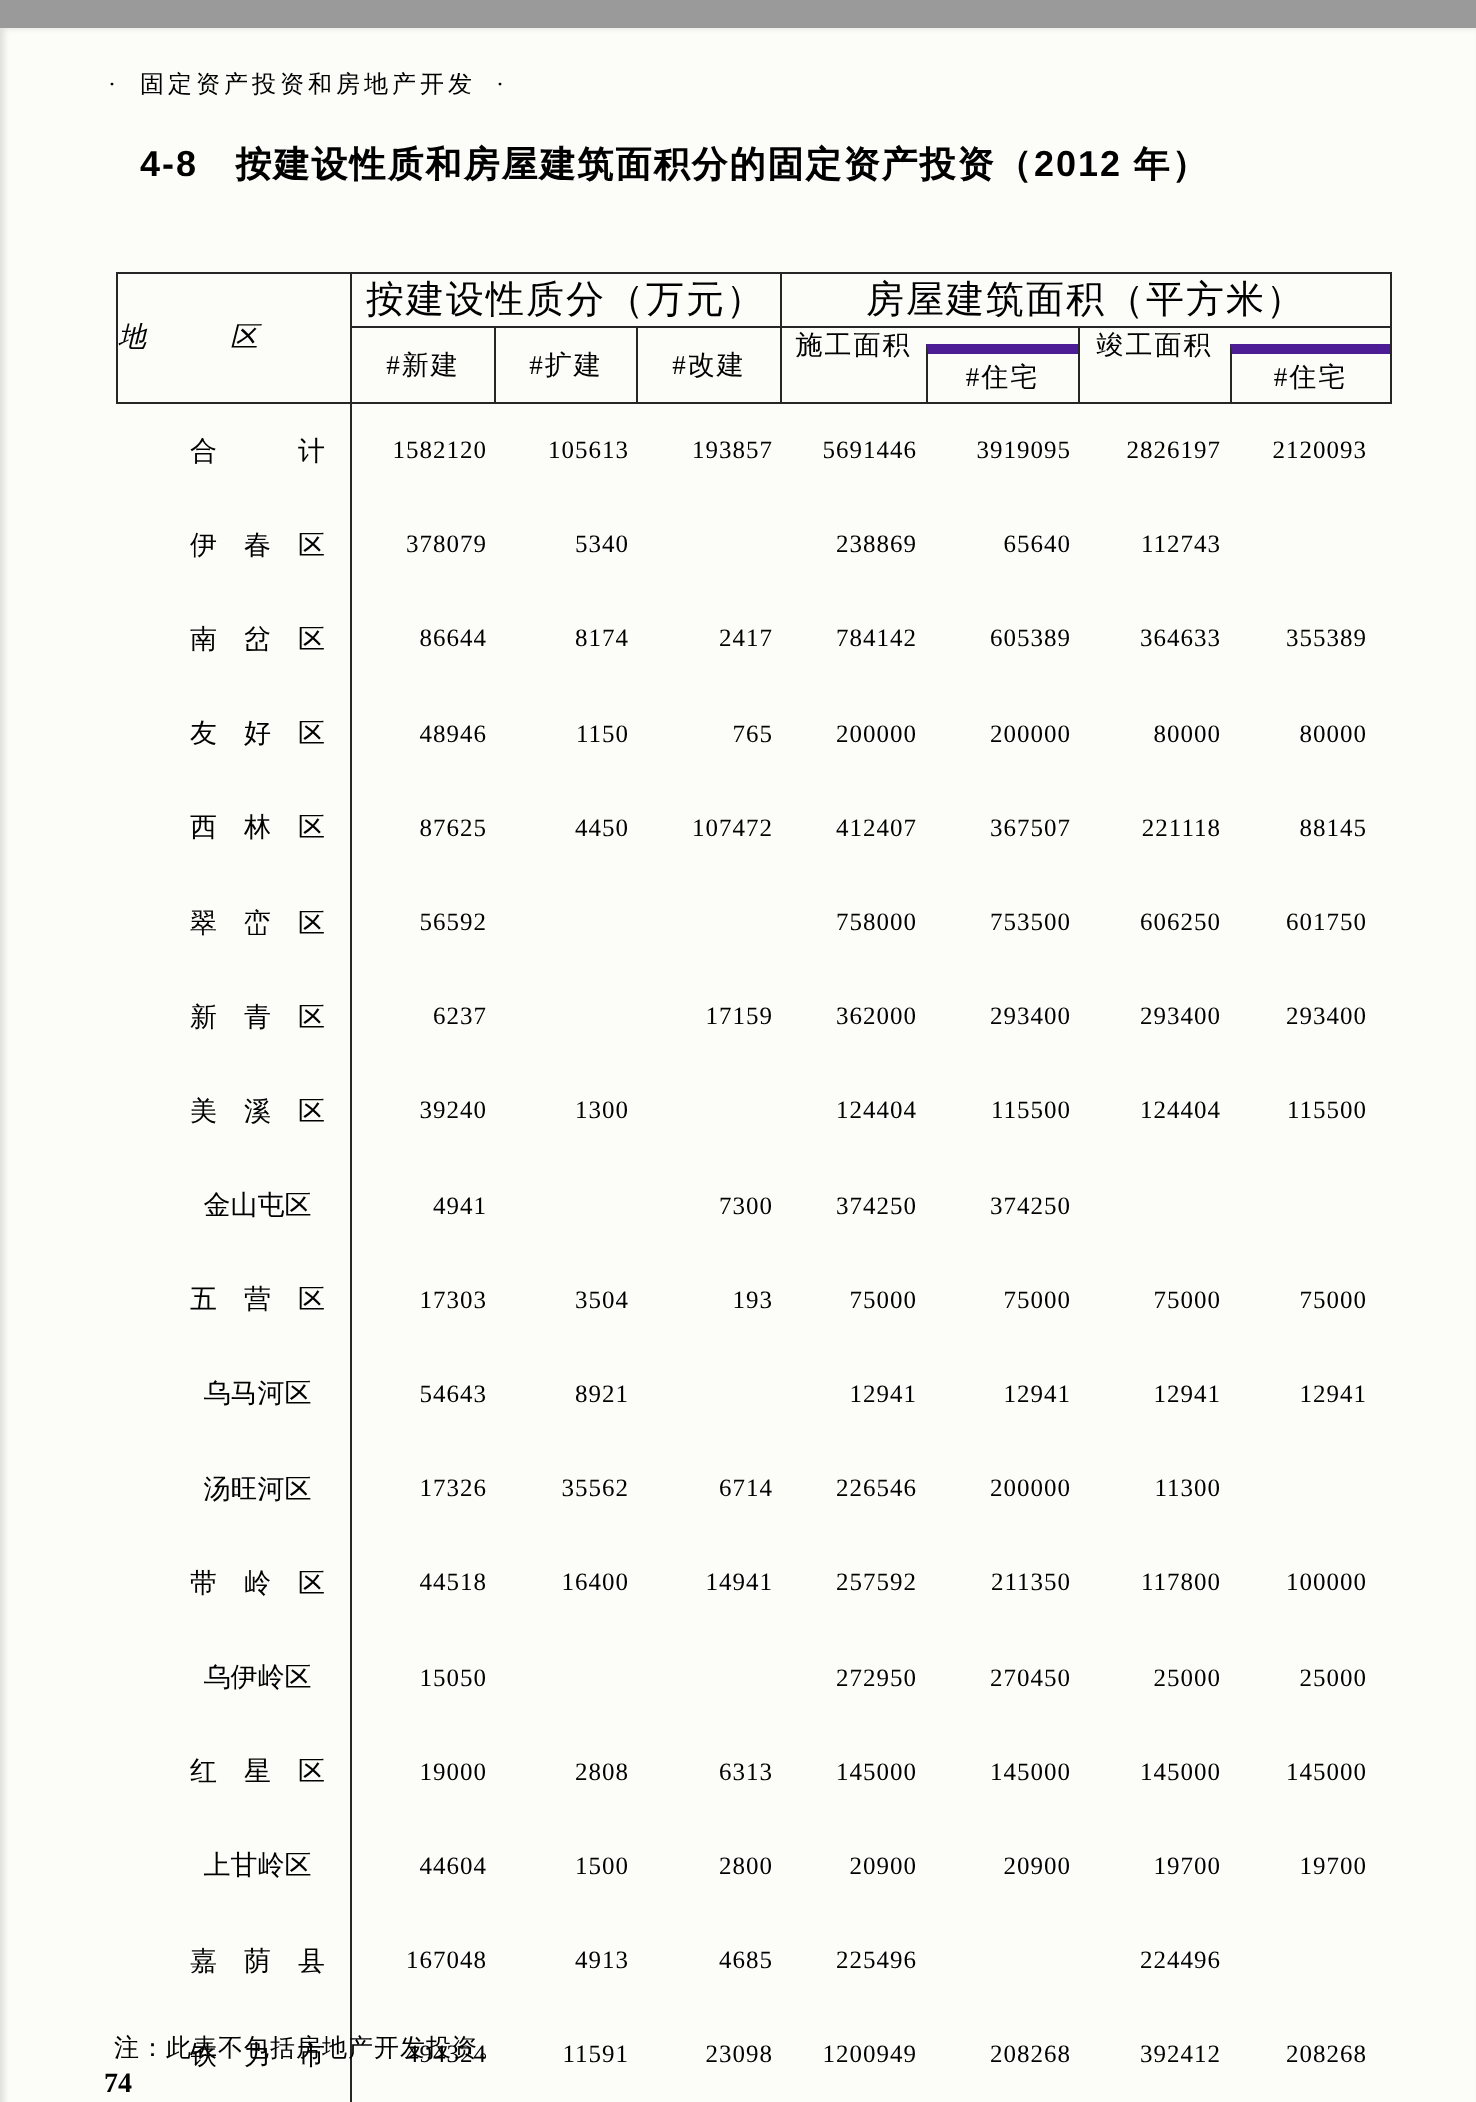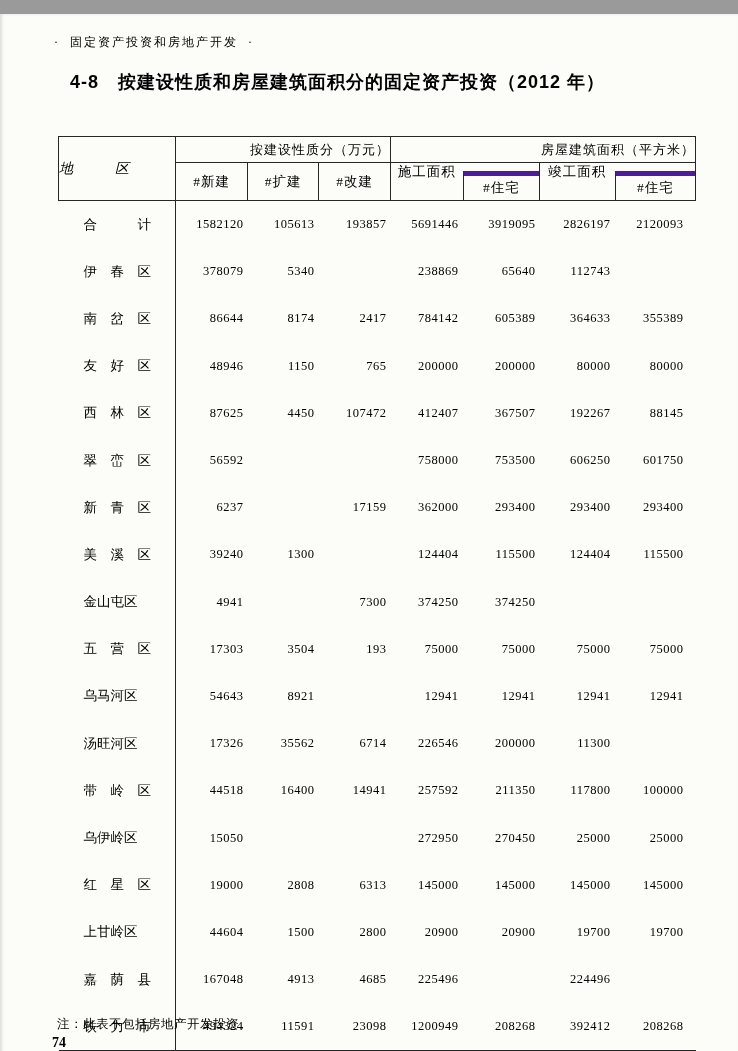--- a/index.html
+++ b/index.html
@@ -25,21 +25,21 @@
   }
   table.main th{font-weight:normal;padding:0;}
   th.region-th{
     border:1px solid #262626;
     text-align:left;padding-left:25px;font-size:14px;white-space:pre;
     vertical-align:middle;
     font-style:italic;
   }
   th.group{
     border-top:1px solid #262626;border-bottom:1px solid #262626;border-right:1px solid #262626;
-    height:25px;font-size:13px;text-align:right;vertical-align:middle;letter-spacing:1px;
+    height:25px;font-size:19px;text-align:center;vertical-align:middle;letter-spacing:1px;
   }
   tr.subrow th{height:37px;font-size:13.5px;}
   th.sub{
     border-right:1px solid #262626;border-bottom:1px solid #262626;
     text-align:center;vertical-align:middle;letter-spacing:1px;
   }
   th.sub-open{
     border-bottom:1px solid #262626;
     text-align:center;vertical-align:top;padding-top:7px;letter-spacing:1px;
   }
@@ -49,21 +49,21 @@
   th.sub-nest.mid{border-right:1px solid #262626;}
   .nestwrap{position:relative;width:100%;height:37px;}
   .nest{
     position:absolute;left:0;right:0;top:8px;bottom:0;
     border-top:5px solid #4c1d95;border-left:1px solid #262626;
     display:flex;align-items:center;justify-content:center;letter-spacing:1px;
   }
   tbody td{height:45.2px;font-size:12.5px;vertical-align:middle;}
   td.region{
     border-right:1px solid #262626;
-    text-align:left;padding-left:25px;font-size:13.5px;white-space:pre;
+    text-align:center;padding-left:25px;font-size:13.5px;white-space:pre;
   }
   td.num{text-align:right;padding-right:4px;letter-spacing:.5px;}
   td.num:last-child{padding-right:12px;}
   tbody tr:last-child td{border-bottom:1px solid #262626;}
   .footnote{
     position:absolute;left:57px;top:1002px;font-size:12.5px;letter-spacing:.5px;
   }
   .pagenum{
     position:absolute;left:52px;top:1021px;font-size:14px;font-weight:bold;font-family:Liberation Serif, serif;
   }
@@ -153,21 +153,21 @@
           <td class="num">80000</td>
           <td class="num">80000</td>
         </tr>
         <tr>
           <td class="region">西　林　区</td>
           <td class="num">87625</td>
           <td class="num">4450</td>
           <td class="num">107472</td>
           <td class="num">412407</td>
           <td class="num">367507</td>
-          <td class="num">192267</td>
+          <td class="num">221118</td>
           <td class="num">88145</td>
         </tr>
         <tr>
           <td class="region">翠　峦　区</td>
           <td class="num">56592</td>
           <td class="num"></td>
           <td class="num"></td>
           <td class="num">758000</td>
           <td class="num">753500</td>
           <td class="num">606250</td>

